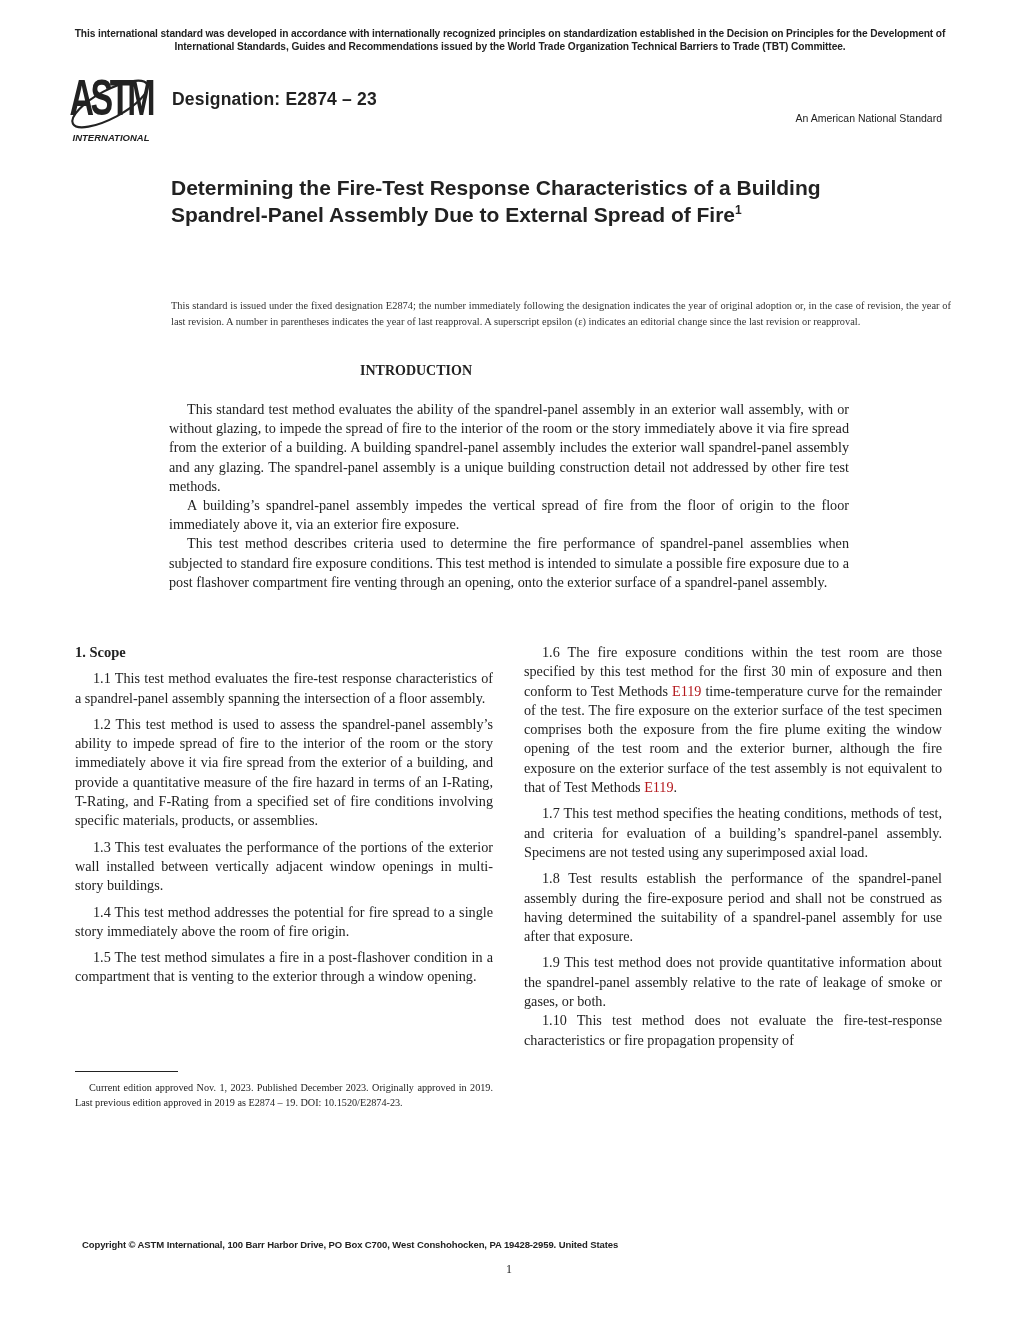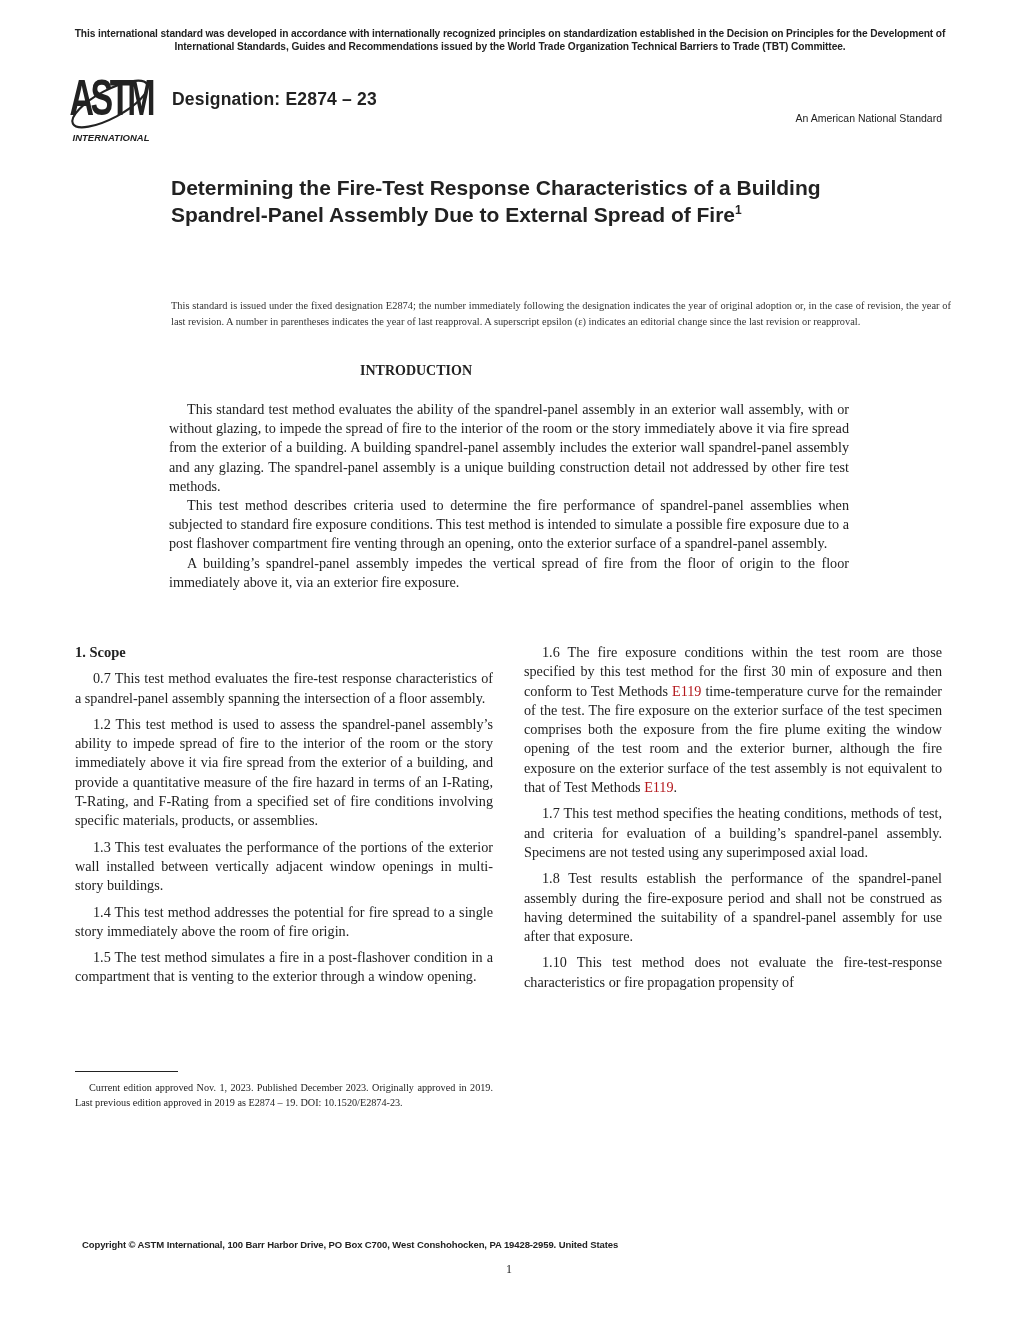--- a/index.html
+++ b/index.html
@@ -60,37 +60,38 @@
 
 <div class="title-block sans">
   <div class="title-main"><span>Determining the Fire-Test Response Characteristics of a Building Spandrel-Panel Assembly Due to External Spread of Fire</span><sup>1</sup></div>
 </div>
 
 <div class="issued serif">This standard is issued under the fixed designation E2874; the number immediately following the designation indicates the year of original adoption or, in the case of revision, the year of last revision. A number in parentheses indicates the year of last reapproval. A superscript epsilon (ε) indicates an editorial change since the last revision or reapproval.</div>
 
 <div class="intro-heading serif">INTRODUCTION</div>
 <div class="intro serif">
   <p>This standard test method evaluates the ability of the spandrel-panel assembly in an exterior wall assembly, with or without glazing, to impede the spread of fire to the interior of the room or the story immediately above it via fire spread from the exterior of a building. A building spandrel-panel assembly includes the exterior wall spandrel-panel assembly and any glazing. The spandrel-panel assembly is a unique building construction detail not addressed by other fire test methods.</p>
+  <p>A building’s spandrel-panel assembly impedes the vertical spread of fire from the floor of origin to the floor immediately above it, via an exterior fire exposure.</p>
   <p>This test method describes criteria used to determine the fire performance of spandrel-panel assemblies when subjected to standard fire exposure conditions. This test method is intended to simulate a possible fire exposure due to a post flashover compartment fire venting through an opening, onto the exterior surface of a spandrel-panel assembly.</p>
-  <p>A building’s spandrel-panel assembly impedes the vertical spread of fire from the floor of origin to the floor immediately above it, via an exterior fire exposure.</p>
 </div>
 
 <div class="col col-left serif">
   <p class="section-heading">1. Scope</p>
-  <p>0.7 This test method evaluates the fire-test response characteristics of a spandrel-panel assembly spanning the intersection of a floor assembly.</p>
+  <p>1.1 This test method evaluates the fire-test response characteristics of a spandrel-panel assembly spanning the intersection of a floor assembly.</p>
   <p>1.2 This test method is used to assess the spandrel-panel assembly’s ability to impede spread of fire to the interior of the room or the story immediately above it via fire spread from the exterior of a building, and provide a quantitative measure of the fire hazard in terms of an I-Rating, T-Rating, and F-Rating from a specified set of fire conditions involving specific materials, products, or assemblies.</p>
   <p>1.3 This test evaluates the performance of the portions of the exterior wall installed between vertically adjacent window openings in multi-story buildings.</p>
   <p>1.4 This test method addresses the potential for fire spread to a single story immediately above the room of fire origin.</p>
   <p>1.5 The test method simulates a fire in a post-flashover condition in a compartment that is venting to the exterior through a window opening.</p>
 </div>
 
 <div class="col col-right serif">
   <p><span>1.6 The fire exposure conditions within the test room are those specified by this test method for the first 30 min of exposure and then conform to Test Methods </span><span class="ref">E119</span><span> time-temperature curve for the remainder of the test. The fire exposure on the exterior surface of the test specimen comprises both the exposure from the fire plume exiting the window opening of the test room and the exterior burner, although the fire exposure on the exterior surface of the test assembly is not equivalent to that of Test Methods </span><span class="ref">E119</span><span>.</span></p>
   <p>1.7 This test method specifies the heating conditions, methods of test, and criteria for evaluation of a building’s spandrel-panel assembly. Specimens are not tested using any superimposed axial load.</p>
   <p>1.8 Test results establish the performance of the spandrel-panel assembly during the fire-exposure period and shall not be construed as having determined the suitability of a spandrel-panel assembly for use after that exposure.</p>
+  <p class="tight">1.9 This test method does not provide quantitative information about the spandrel-panel assembly relative to the rate of leakage of smoke or gases, or both.</p>
   <p>1.10 This test method does not evaluate the fire-test-response characteristics or fire propagation propensity of</p>
 </div>
 
 <div class="fn-rule"></div>
 <div class="footnotes serif">
   <p>Current edition approved Nov. 1, 2023. Published December 2023. Originally approved in 2019. Last previous edition approved in 2019 as E2874 – 19. DOI: 10.1520/E2874-23.</p>
 </div>
 
 <div class="copyright sans">Copyright © ASTM International, 100 Barr Harbor Drive, PO Box C700, West Conshohocken, PA 19428-2959. United States</div>
 <div class="page-num serif">1</div>

